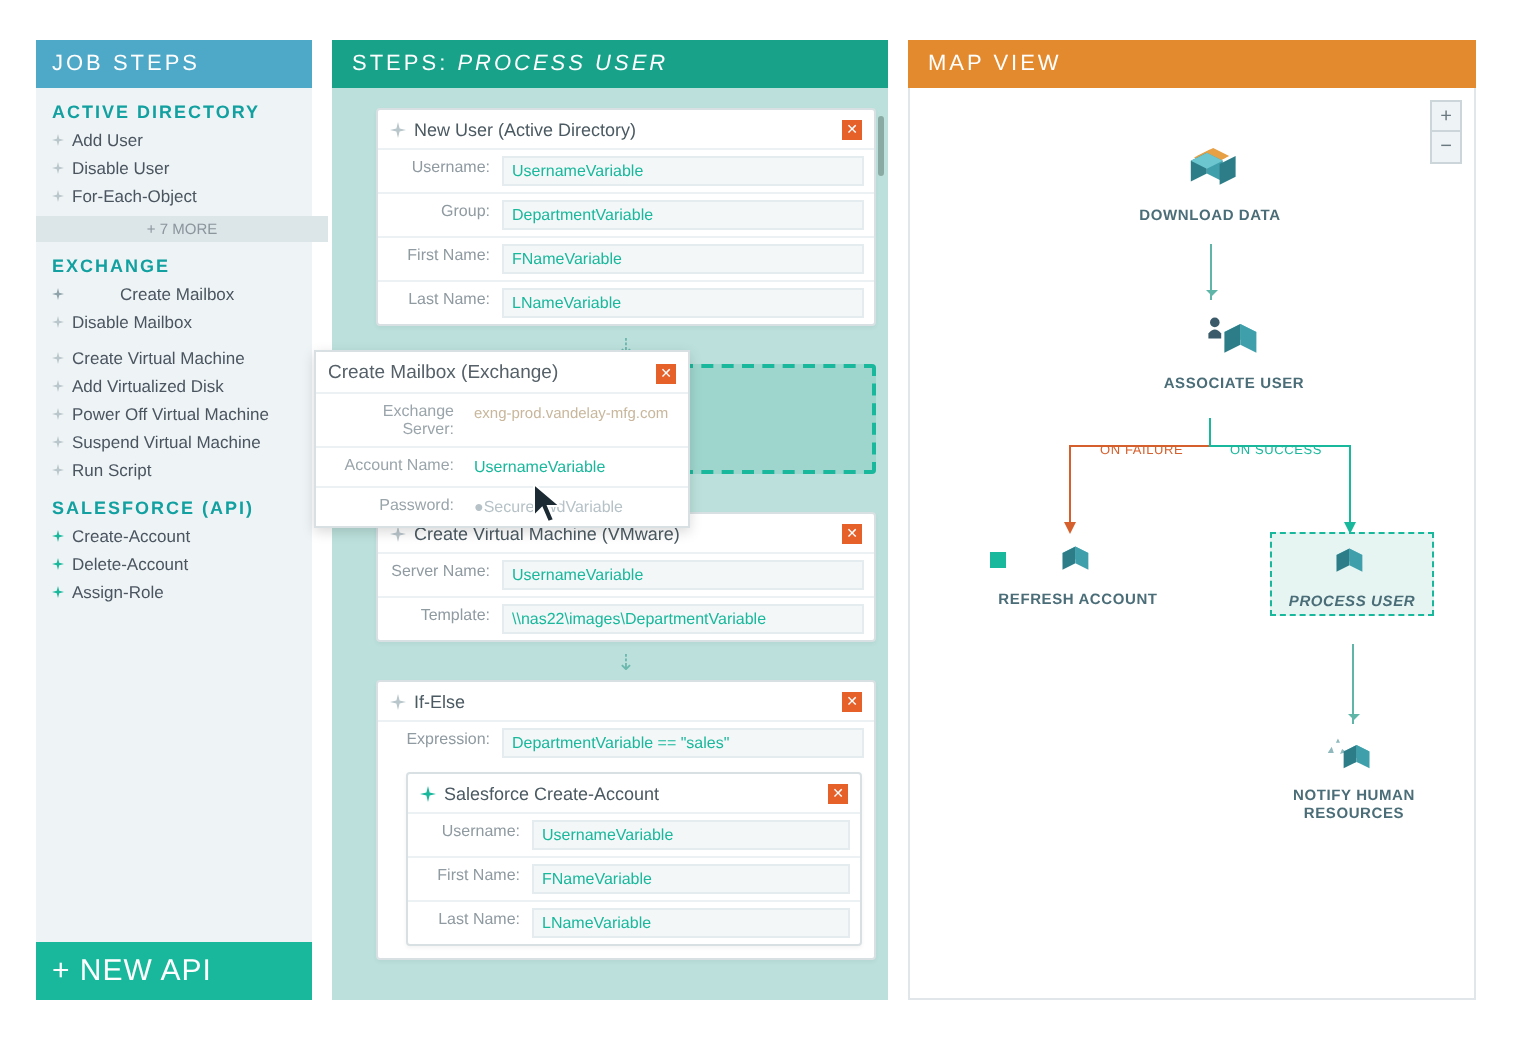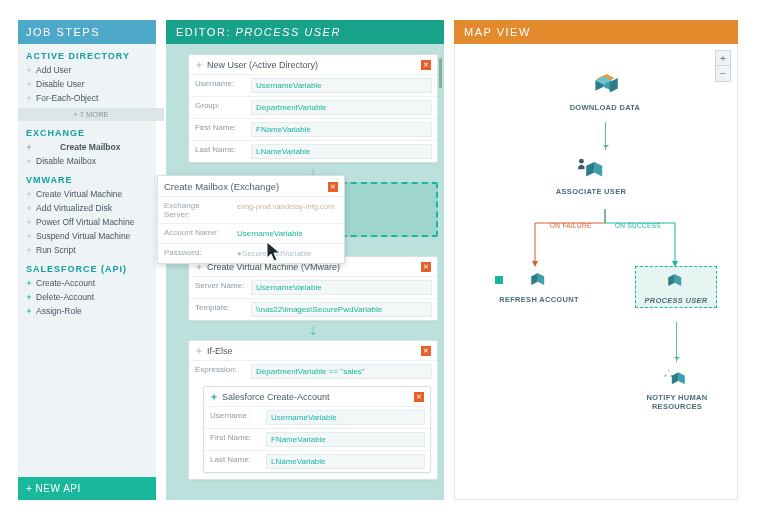--- a/index.html
+++ b/index.html
@@ -47,36 +47,36 @@
     display: flex;
     align-items: center;
     gap: 4px;
     cursor: pointer;
   }
   .js-item .star {
     width: 6px; height: 6px;
     display: inline-block;
   }
   .star svg { display:block; }
-  .js-item.bold { font-weight: 700; gap: 28px; }
+  .js-item.bold { font-weight: 400; gap: 28px; }
   .js-more {
     background: #dce5e8;
     color: #8a959c;
     font-size: 7.5px;
     padding: 2px 5px;
     margin: 3px -8px 0 -8px;
     text-align: center;
     cursor: pointer;
   }
   .js-newapi {
     margin-top: auto;
     background: #19b89c;
     color: #fff;
     padding: 6px 8px;
-    font-size: 10px;
+    font-size: 15px;
     letter-spacing: 0.5px;
     cursor: pointer;
   }
   .api-green .star path { fill:#19b89c; }
 
   
   .editor-col {
     width: 278px;
     display: flex;
     flex-direction: column;
@@ -124,21 +124,21 @@
   }
   .row {
     display: flex;
     font-size: 8px;
     border-top: 1px solid #ecf1f3;
   }
   .row .k {
     width: 62px;
     padding: 4px 6px;
     color: #8f9aa1;
-    text-align: left;
+    text-align: right;
   }
   .row .v {
     flex: 1;
     margin: 3px 5px 3px 0;
     padding: 2px 4px;
     background: #f3f7f8;
     border: 1px solid #e4ecef;
     color: #19b89c;
     font-size: 8px;
   }
@@ -312,21 +312,20 @@
         <span class="star">
           <svg viewBox="0 0 10 10">
             <path d="M5 0 L6 4 L10 5 L6 6 L5 10 L4 6 L0 5 L4 4 Z" fill="#b9c6cb"></path>
           </svg>
         </span>
         <span>Disable Mailbox</span>
       </div>
   </div>
 
   <div class="js-section">
-    <div class="js-title">VMWARE</div>
     <div class="js-item">
         <span class="star">
           <svg viewBox="0 0 10 10">
             <path d="M5 0 L6 4 L10 5 L6 6 L5 10 L4 6 L0 5 L4 4 Z" fill="#b9c6cb"></path>
           </svg>
         </span>
         <span>Create Virtual Machine</span>
       </div>
     <div class="js-item">
         <span class="star">
@@ -388,21 +387,21 @@
         </span>
         <span>Assign-Role</span>
       </div>
   </div>
 
   <div class="js-newapi">+ NEW API</div>
 </div>
 
 <div class="editor-col">
   <div class="editor-header">
-    <span>EDITOR:</span>
+    <span>STEPS:</span>
     <em>PROCESS USER</em>
   </div>
   <div class="editor-body">
     <div class="scrollhint"></div>
 
     <div class="card">
       <div class="card-head">
         <span class="star">
             <svg width="8" height="8" viewBox="0 0 10 10">
               <path d="M5 0 L6 4 L10 5 L6 6 L5 10 L4 6 L0 5 L4 4 Z" fill="#b9c6cb"></path>
@@ -442,21 +441,21 @@
           </span>
         <span class="card-title">Create Virtual Machine (VMware)</span>
         <span class="close-x">✕</span>
       </div>
       <div class="row">
           <div class="k">Server Name:</div>
           <div class="v">UsernameVariable</div>
         </div>
       <div class="row">
           <div class="k">Template:</div>
-          <div class="v">\\nas22\images\SecurePwdVariable</div>
+          <div class="v">\\nas22\images\DepartmentVariable</div>
         </div>
     </div>
     <div class="arrow-down">⇣</div>
 
     <div class="card">
       <div class="card-head">
         <span class="star">
             <svg width="8" height="8" viewBox="0 0 10 10">
               <path d="M5 0 L6 4 L10 5 L6 6 L5 10 L4 6 L0 5 L4 4 Z" fill="#b9c6cb"></path>
             </svg>
@@ -536,21 +535,21 @@
             <path d="M18 5 L28 10 L28 23 L18 18 Z" fill="#3fa0ab"></path>
             <path d="M18 5 L8 10 L18 15 L28 10 Z" fill="#6cc6cf"></path>
             <path d="M22 9 L32 4 L32 17 L22 22 Z" fill="#2d7d88" transform="translate(4,3)"></path>
           </g>
         </svg>
       <span>DOWNLOAD DATA</span>
     </div>
 
     <div class="arrowv" style="left:150px;top:78px;height:28px"></div>
 
-    <div class="node" style="left:96px;top:112px;width:80px">
+    <div class="node" style="left:122px;top:112px;width:80px">
       <svg class="cube icon" viewBox="0 0 40 34">
           <circle cx="8" cy="6" r="3" fill="#3b5a6a"></circle>
           <path d="M4 13 Q8 8 12 13 L12 16 L4 16 Z" fill="#3b5a6a"></path>
           <path d="M18 5 L8 10 L18 15 L28 10 Z" fill="#6cc6cf" transform="translate(6,2)"></path>
           <path d="M14 12 L24 7 L24 20 L14 25 Z" fill="#2d7d88" transform="translate(0,0)"></path>
           <path d="M24 7 L34 12 L34 25 L24 20 Z" fill="#3fa0ab"></path>
         </svg>
       <span>ASSOCIATE USER</span>
     </div>
 

